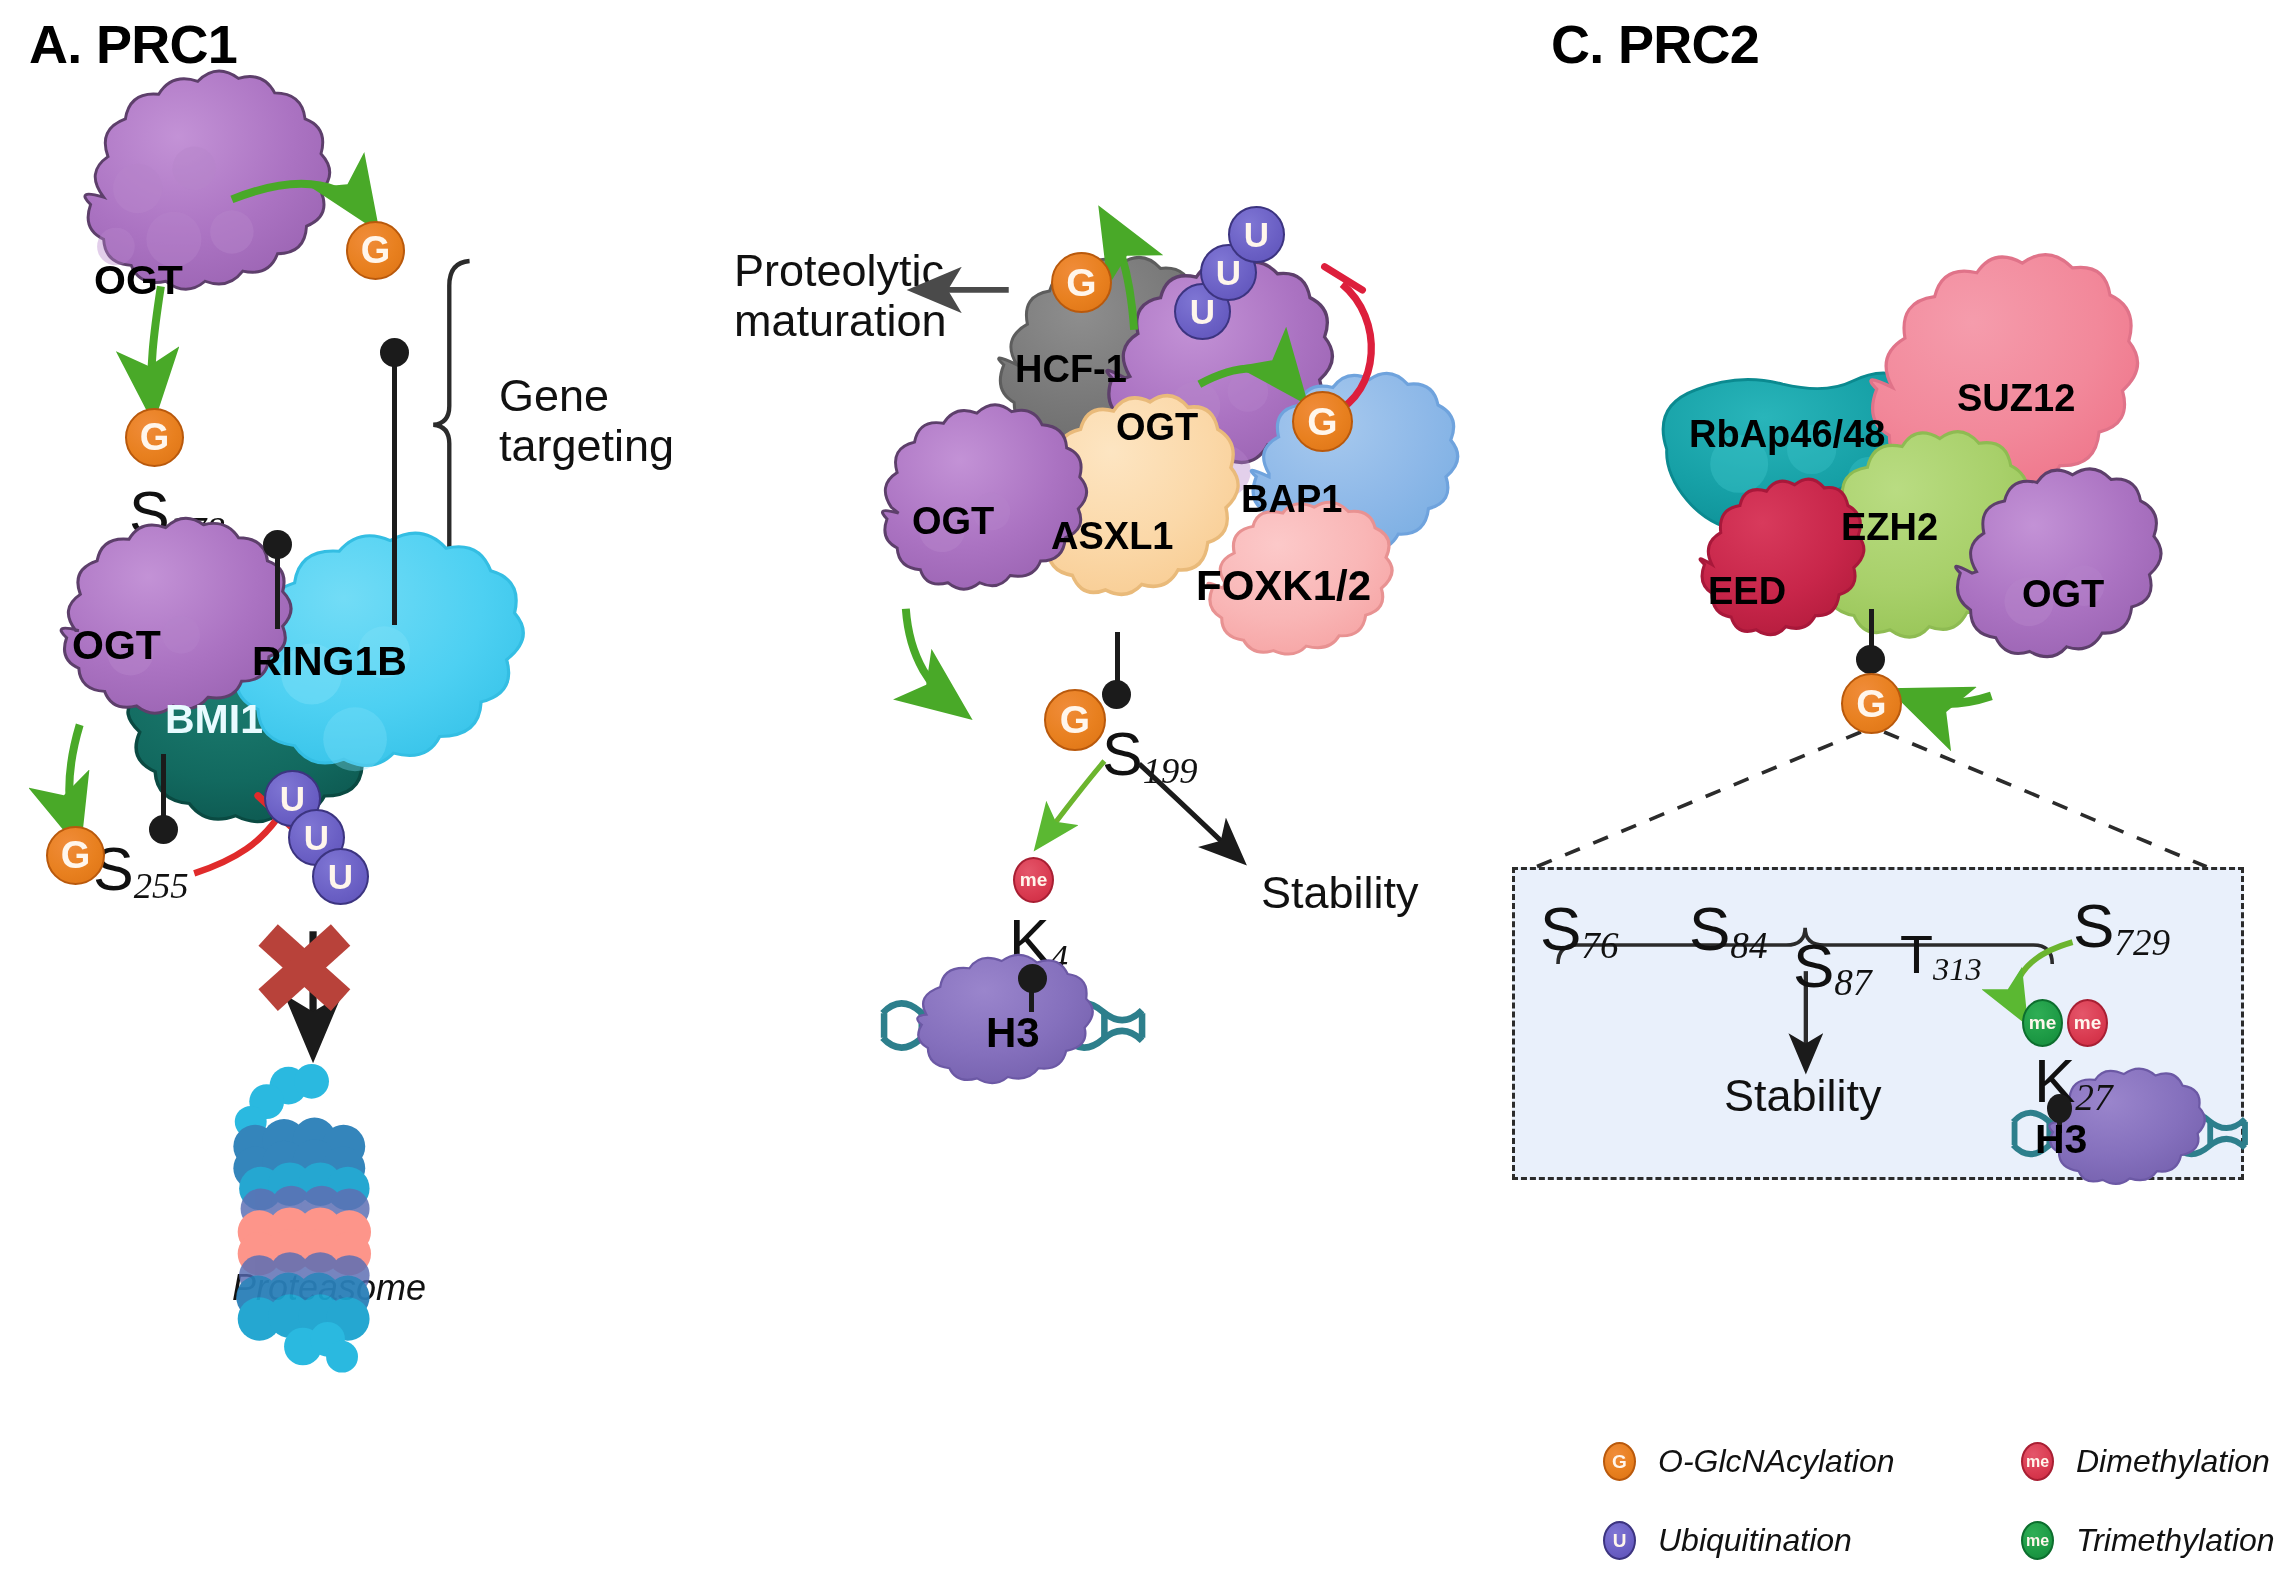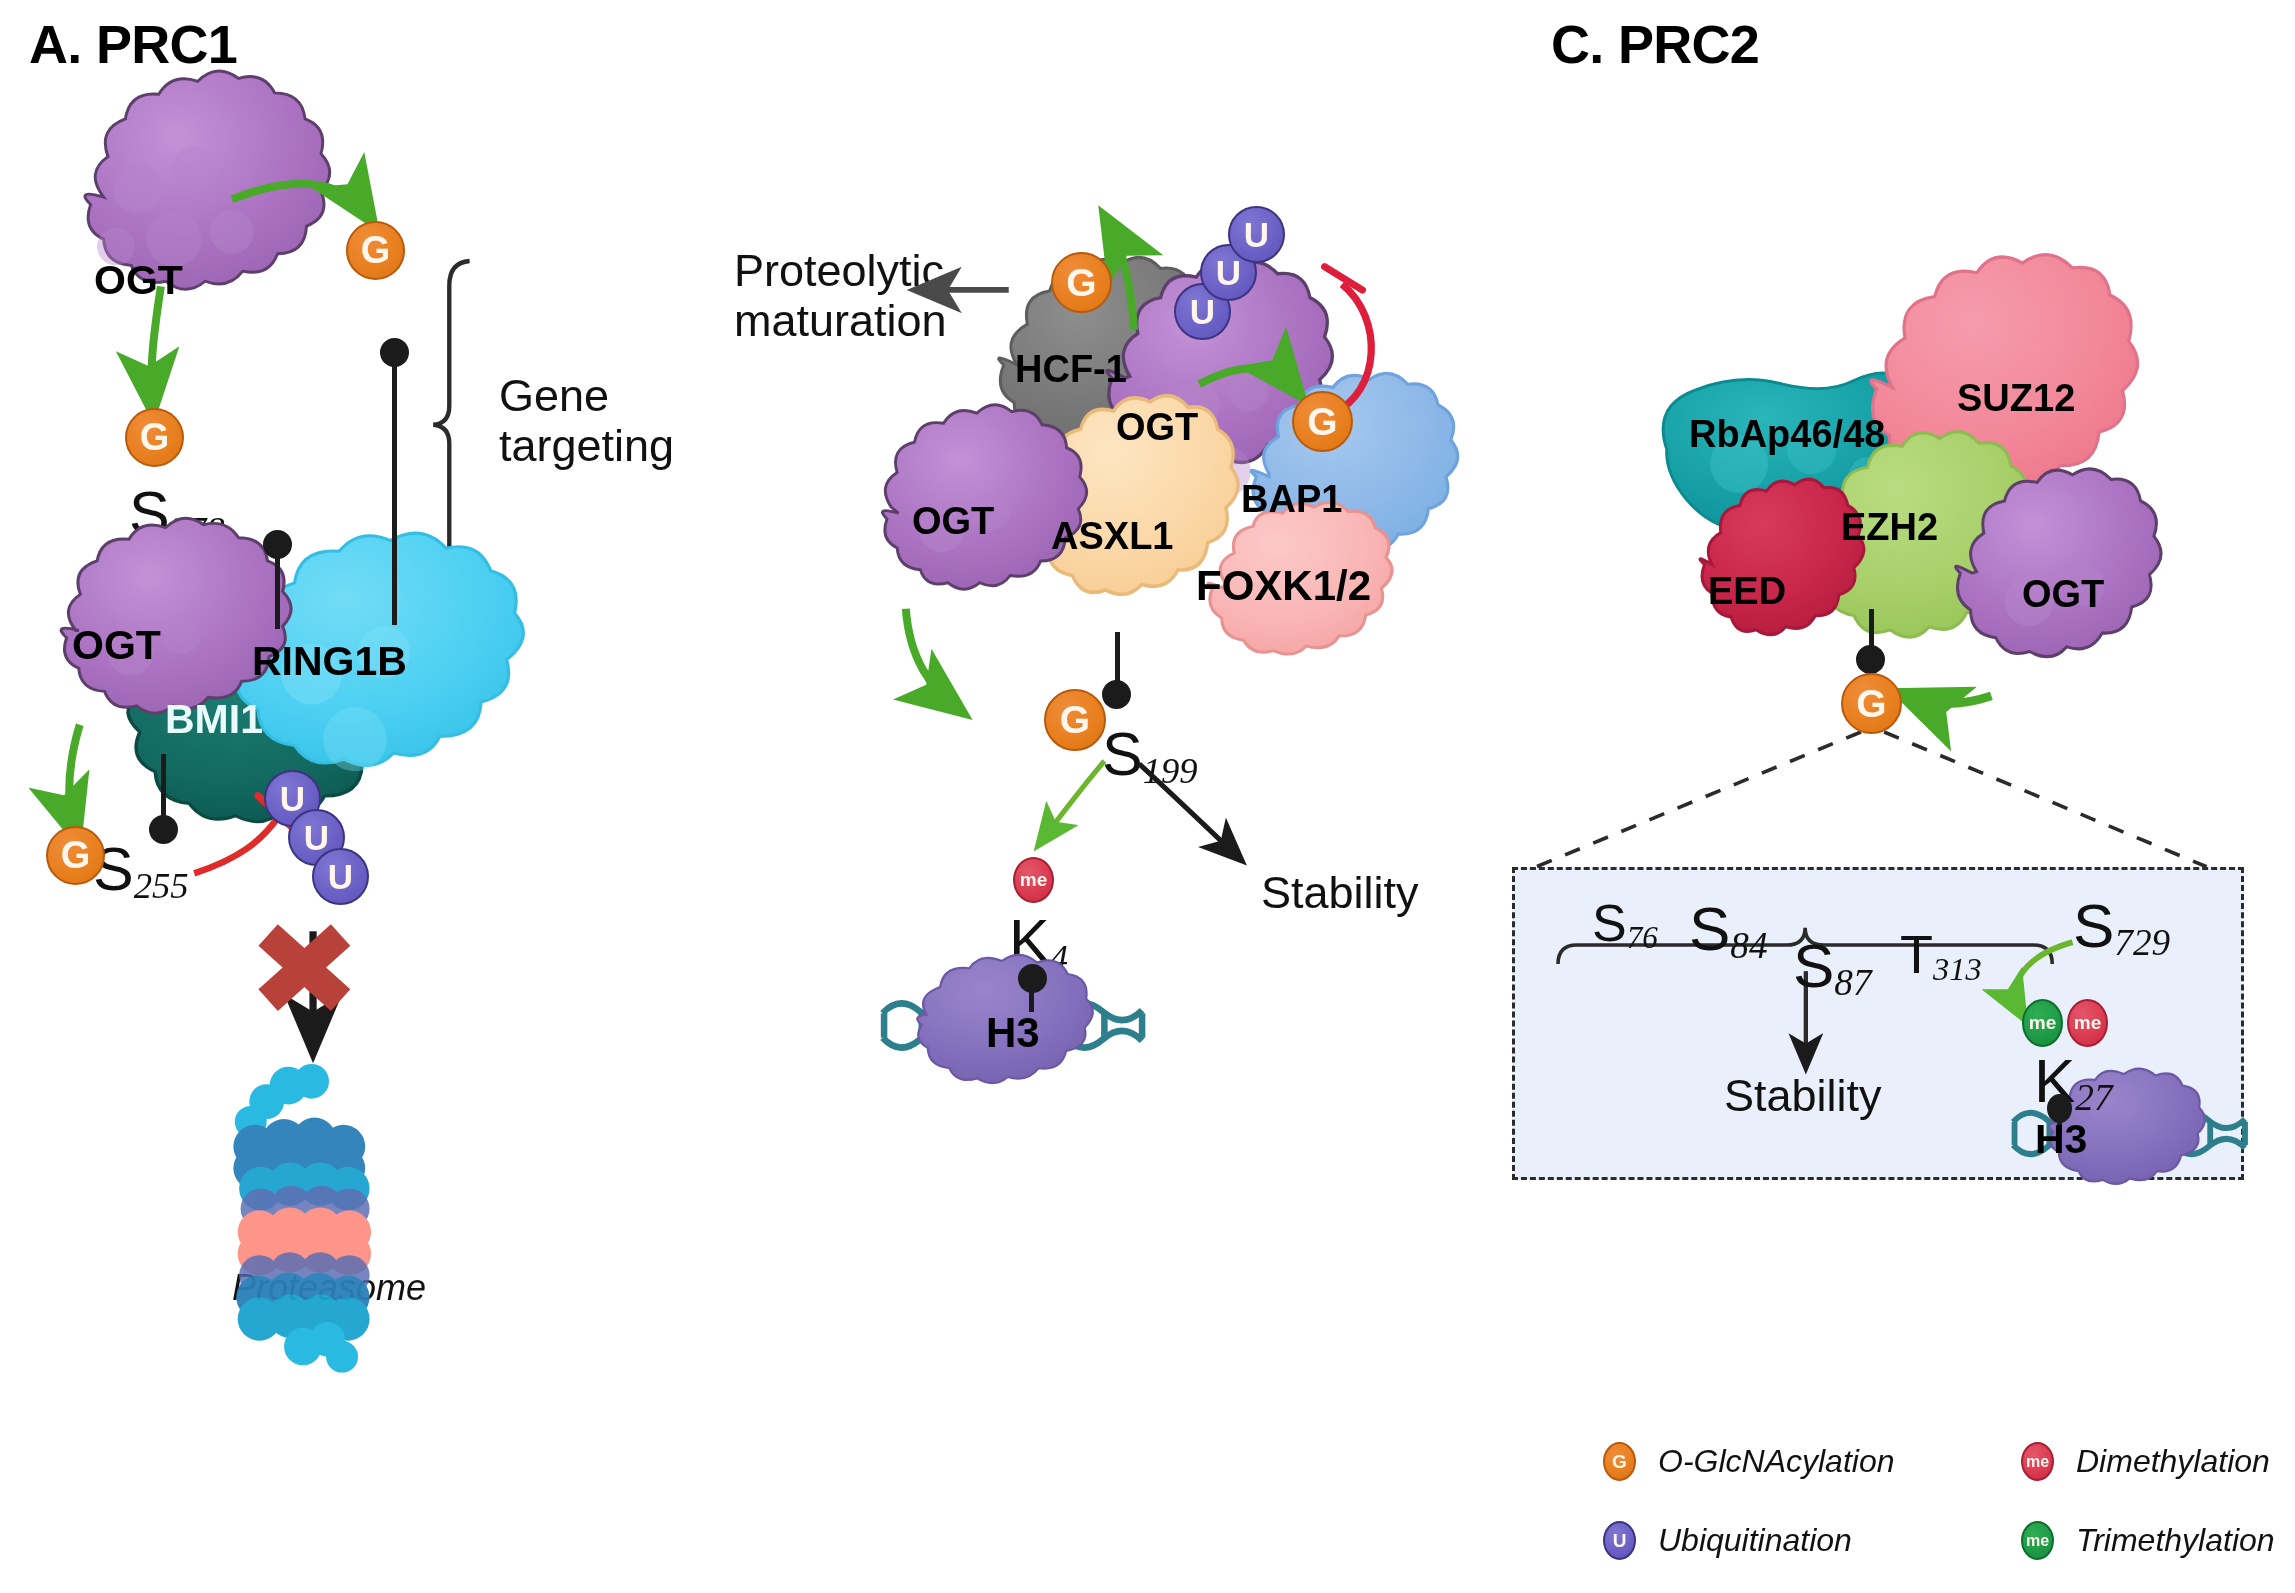--- a/index.html
+++ b/index.html
@@ -402,21 +402,21 @@
   <div class="blob-label" style="left:1708px;top:570px;font-size:38px;">EED</div>
   <div class="blob-label" style="left:1841px;top:506px;font-size:38px;">EZH2</div>
   <div class="blob-label" style="left:2022px;top:573px;font-size:38px;">OGT</div>
 
   <div class="stick" style="left:1869px;top:609px;width:5px;height:48px;"></div>
   <div class="dot" style="left:1856px;top:645px;width:29px;height:29px;"></div>
   <div class="modcircle g-circle" style="left:1841px;top:673px;width:61px;height:61px;font-size:39px;">G</div>
 
   <div class="inset-box" style="left:1512px;top:867px;width:732px;height:313px;"></div>
 
-  <div class="abs res" style="left:1592px;top:893px;font-size:52px;z-index:30;">
+  <div class="abs res" style="left:1540px;top:893px;font-size:62px;z-index:30;">
     <span>S</span><sub>76</sub>
   </div>
   <div class="abs res" style="left:1689px;top:893px;font-size:62px;z-index:30;">
     <span>S</span><sub>84</sub>
   </div>
   <div class="abs res" style="left:1793px;top:930px;font-size:62px;z-index:30;">
     <span>S</span><sub>87</sub>
   </div>
   <div class="abs res" style="left:1900px;top:923px;font-size:54px;z-index:30;">
     <span>T</span><sub>313</sub>

